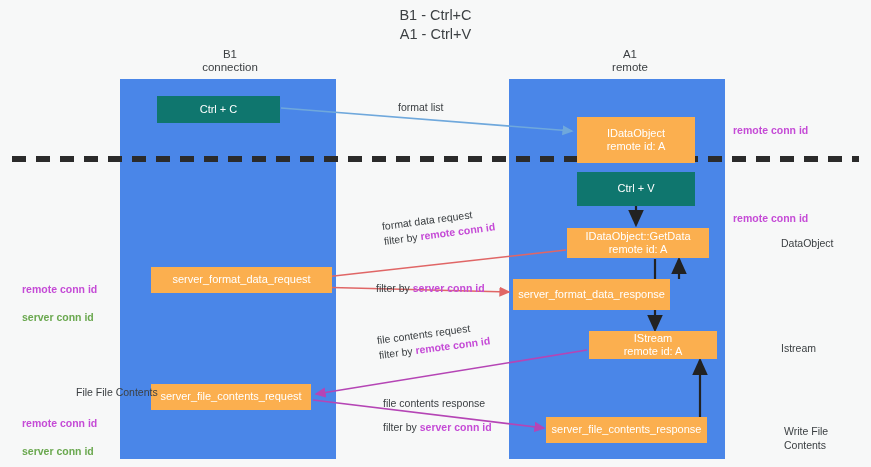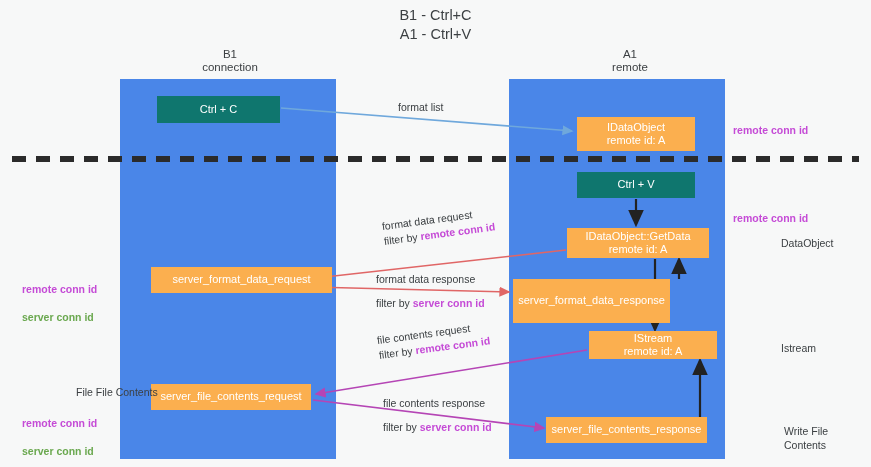--- a/index.html
+++ b/index.html
@@ -38,25 +38,25 @@
   .box{
     box-sizing:border-box;
     display:flex;align-items:center;justify-content:center;
     text-align:center;color:#ffffff;font-size:11px;line-height:13.5px;
     white-space:pre-line;
   }
   .green{background:#0f766e;}
   .orange{background:#fbaf4f;}
 
   #b-ctrlc{left:157px;top:96px;width:123px;height:27px;}
-  #b-idataobject{left:577px;top:117px;width:118px;height:34px;}
-  #b-ctrlv{left:577px;top:172px;width:118px;height:26px;}
+  #b-idataobject{left:577px;top:117px;width:118px;height:46px;}
+  #b-ctrlv{left:577px;top:172px;width:118px;height:34px;}
   #b-getdata{left:567px;top:228px;width:142px;height:30px;}
   #b-fmt-req{left:151px;top:267px;width:181px;height:26px;}
-  #b-fmt-resp{left:513px;top:279px;width:157px;height:44px;}
+  #b-fmt-resp{left:513px;top:279px;width:157px;height:31px;}
   #b-istream{left:589px;top:331px;width:128px;height:28px;}
   #b-file-req{left:151px;top:384px;width:160px;height:26px;}
   #b-file-resp{left:546px;top:417px;width:161px;height:26px;}
 
   
   #divider{
     left:12px;top:156px;width:847px;height:6px;
     background:repeating-linear-gradient(to right,#2b2b2b 0 14px,transparent 14px 24px);
   }
 
@@ -161,21 +161,20 @@
   <div class="abs edge-label" id="lbl-format-list">
     <div>format list</div>
   </div>
 
   <div class="abs edge-label rot-up" id="lbl-fmt-req">
     <div>format data request</div>
     <div><span>filter by </span><span class="hl-remote">remote conn id</span></div>
   </div>
 
   <div class="abs edge-label" id="lbl-fmt-resp">
-    <div>format data response</div>
     <div style="margin-top:9px;"><span>filter by </span><span class="hl-server">server conn id</span></div>
   </div>
 
   <div class="abs edge-label rot-up" id="lbl-file-req">
     <div>file contents request</div>
     <div><span>filter by </span><span class="hl-remote">remote conn id</span></div>
   </div>
 
   <div class="abs edge-label" id="lbl-file-resp">
     <div>file contents response</div>

